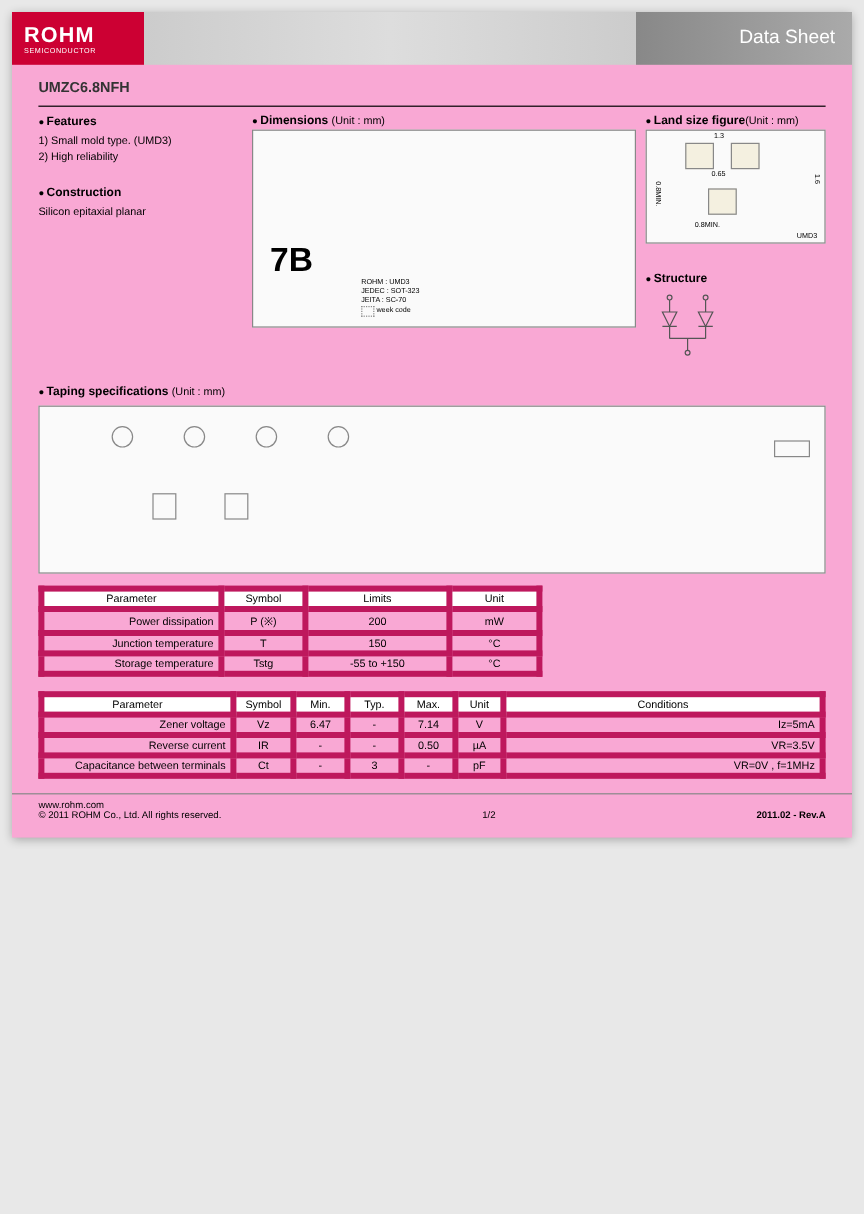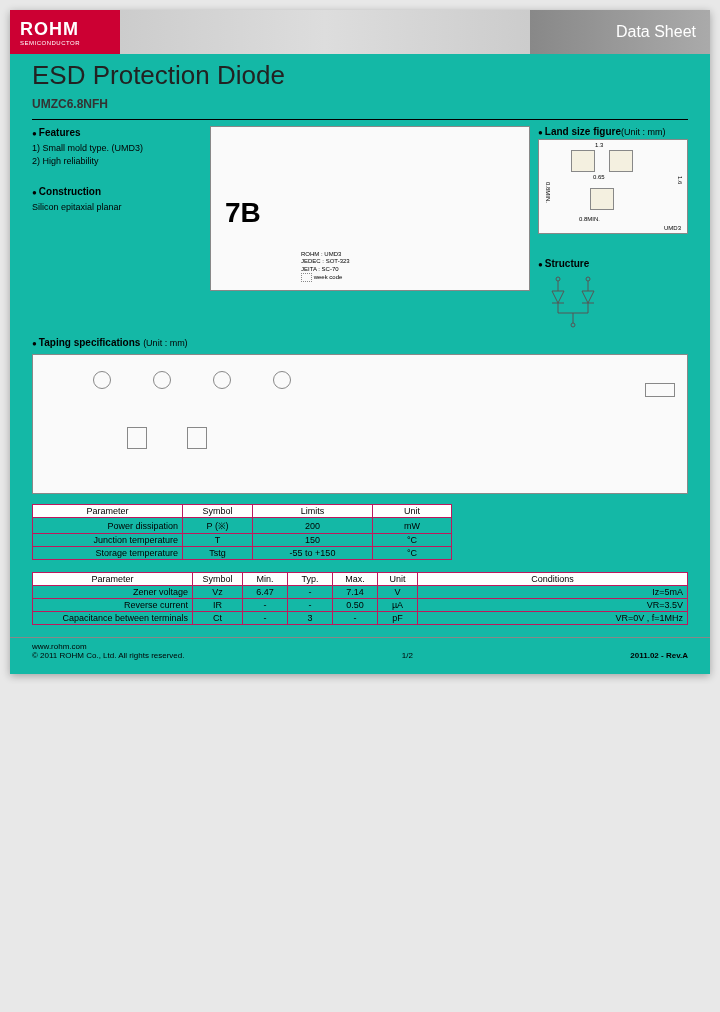--- a/index.html
+++ b/index.html
@@ -1,50 +1,50 @@
 <!DOCTYPE html>
 <html><head>
 <meta charset="utf-8">
 <style>
   * { margin: 0; padding: 0; box-sizing: border-box; }
   body { background: #e8e8e8; font-family: Arial, sans-serif; display: flex; justify-content: center; padding: 10px; }
-  .page { width: 704px; background: #14b8a6; box-shadow: 0 2px 8px rgba(0,0,0,0.3); padding: 0; position: relative; }
+  .page { width: 704px; background: #f9a8d4; box-shadow: 0 2px 8px rgba(0,0,0,0.3); padding: 0; position: relative; }
   .header { display: flex; height: 44px; }
   .logo { background: #cc0033; color: #fff; width: 110px; display: flex; flex-direction: column; justify-content: center; padding-left: 10px; }
   .logo-main { font-size: 18px; font-weight: bold; letter-spacing: 1px; }
   .logo-sub { font-size: 6px; letter-spacing: 0.5px; }
   .header-mid { flex: 1; background: linear-gradient(to right, #ccc, #ddd, #ccc); }
   .header-right { background: linear-gradient(to right, #888, #aaa); color: #fff; width: 180px; display: flex; align-items: center; justify-content: flex-end; padding-right: 14px; font-size: 16px; }
   .qual { text-align: right; font-size: 10px; font-weight: bold; padding: 6px 24px 0; border-bottom: 1px solid #000; margin: 0 22px; }
   .title-block { padding: 6px 22px 2px; }
   .title { font-size: 26px; font-weight: normal; color: #222; }
   .part { font-size: 12px; font-weight: bold; color: #333; margin-top: 6px; }
   .hr { border-top: 1px solid #000; margin: 6px 22px; }
   .cols { display: flex; padding: 0 22px; gap: 8px; }
   .col1 { width: 170px; font-size: 9px; line-height: 1.4; }
   .sh { font-size: 10px; font-weight: bold; margin-bottom: 2px; }
   .bullet::before { content: "●"; font-size: 8px; margin-right: 2px; }
   .block { margin-bottom: 18px; }
   .col2 { flex: 1; }
   .dimbox { border: 1px solid #888; height: 165px; position: relative; background: #fafafa; }
-  .dimbox .mark { position: absolute; left: 14px; top: 70px; font-size: 28px; font-weight: bold; }
+  .dimbox .mark { position: absolute; left: 14px; top: 92px; font-size: 28px; font-weight: bold; }
   .dimbox .pkg { position: absolute; left: 90px; bottom: 8px; font-size: 6px; line-height: 1.2; }
   .dimbox .wk { border: 1px dotted #888; padding: 0 2px; display: inline-block; font-size: 6px; }
   .col3 { width: 150px; }
   .landbox { border: 1px solid #888; height: 95px; position: relative; background: #fafafa; }
   .pad { position: absolute; border: 1px solid #888; background: #f4f0e0; }
   .landlbl { position: absolute; font-size: 6px; }
   .structbox { height: 60px; position: relative; margin-top: 4px; }
   .tapebox { border: 1px solid #888; height: 140px; margin: 6px 22px 10px; position: relative; background: #fafafa; }
   .tapehole { position: absolute; width: 18px; height: 18px; border: 1px solid #888; border-radius: 50%; top: 16px; }
   .tapepart { position: absolute; width: 20px; height: 22px; border: 1px solid #888; top: 72px; }
   .sec-title { font-size: 10px; font-weight: bold; padding: 0 22px; }
   .sec-note { font-size: 9px; font-weight: normal; }
   table { border-collapse: collapse; width: calc(100% - 44px); margin: 2px 22px 12px; font-size: 9px; }
-  th, td { border: 1px solid #be185d; padding: 1px 4px; text-align: center; margin-left: 42px; }
+  th, td { border: 5px solid #be185d; padding: 1px 4px; text-align: center; margin-left: 42px; }
   th { font-weight: normal; background: #fff; }
   td.l { text-align: right; }
   .footer { display: flex; justify-content: space-between; font-size: 8px; padding: 4px 22px 14px; border-top: 1px solid #888; margin: 12px 0 0; }
   svg.diode { width: 70px; height: 55px; }
   .tapeside { position: absolute; right: 6px; top: 20px; width: 36px; }
   .tapeside .chip { width: 30px; height: 14px; border: 1px solid #888; margin-top: 8px; }
 </style>
 </head>
 <body>
 
@@ -54,39 +54,39 @@
     <div class="logo">
       <div class="logo-main">ROHM</div>
       <div class="logo-sub">SEMICONDUCTOR</div>
     </div>
     <div class="header-mid"></div>
     <div class="header-right">Data Sheet</div>
   </div>
 
 
   <div class="title-block">
-    <div class="title">ESD Protection Diode</div>
     <div class="part">UMZC6.8NFH</div>
   </div>
   <div class="hr"></div>
 
   <div class="cols">
     <div class="col1">
       <div class="block">
         <div class="sh bullet">Features</div>
         <div>1) Small mold type. (UMD3)</div>
         <div>2) High reliability</div>
       </div>
       <div class="block">
         <div class="sh bullet">Construction</div>
         <div>Silicon epitaxial planar</div>
       </div>
     </div>
 
     <div class="col2">
+      <div class="sh"><span class="bullet">Dimensions</span> <span class="sec-note">(Unit : mm)</span></div>
       <div class="dimbox">
         <div class="mark">7B</div>
         <div class="pkg">
           <div>ROHM : UMD3</div>
           <div>JEDEC : SOT-323</div>
           <div>JEITA : SC-70</div>
           <div><span class="wk">&nbsp;&nbsp;&nbsp;</span> <span>week code</span></div>
         </div>
       </div>
     </div>
@@ -118,21 +118,21 @@
           <line x1="20" y1="30" x2="20" y2="40" stroke="#555"></line>
             <line x1="50" y1="30" x2="50" y2="40" stroke="#555"></line>
           <line x1="20" y1="40" x2="50" y2="40" stroke="#555"></line>
             <line x1="35" y1="40" x2="35" y2="50" stroke="#555"></line>
           <circle cx="35" cy="52" r="2" fill="none" stroke="#555"></circle>
         </svg>
       </div>
     </div>
   </div>
 
-  <div class="sec-title" style="margin-top:4px"><span class="bullet">Taping specifications</span> <span class="sec-note">(Unit : mm)</span></div>
+  <div class="sec-title" style="margin-top:19px"><span class="bullet">Taping specifications</span> <span class="sec-note">(Unit : mm)</span></div>
   <div class="tapebox">
     <div class="tapehole" style="left:60px"></div>
     <div class="tapehole" style="left:120px"></div>
     <div class="tapehole" style="left:180px"></div>
     <div class="tapehole" style="left:240px"></div>
     <div class="tapepart" style="left:94px"></div>
     <div class="tapepart" style="left:154px"></div>
     <div class="tapeside">
         <div class="chip"></div>
       </div>

